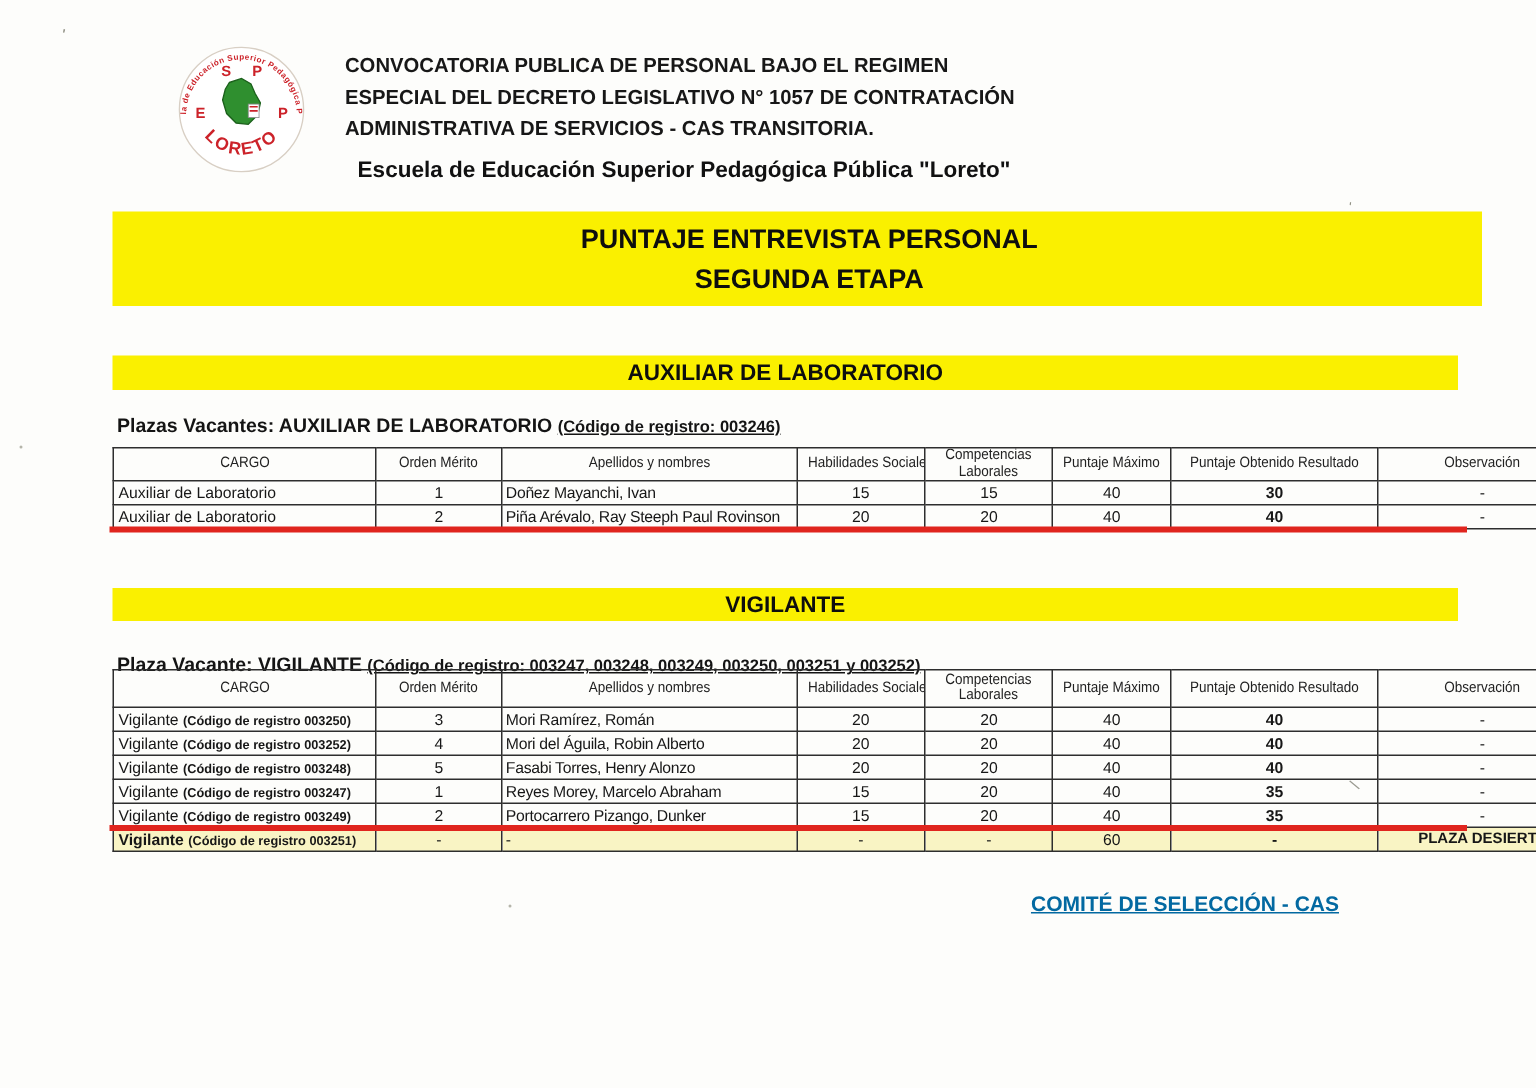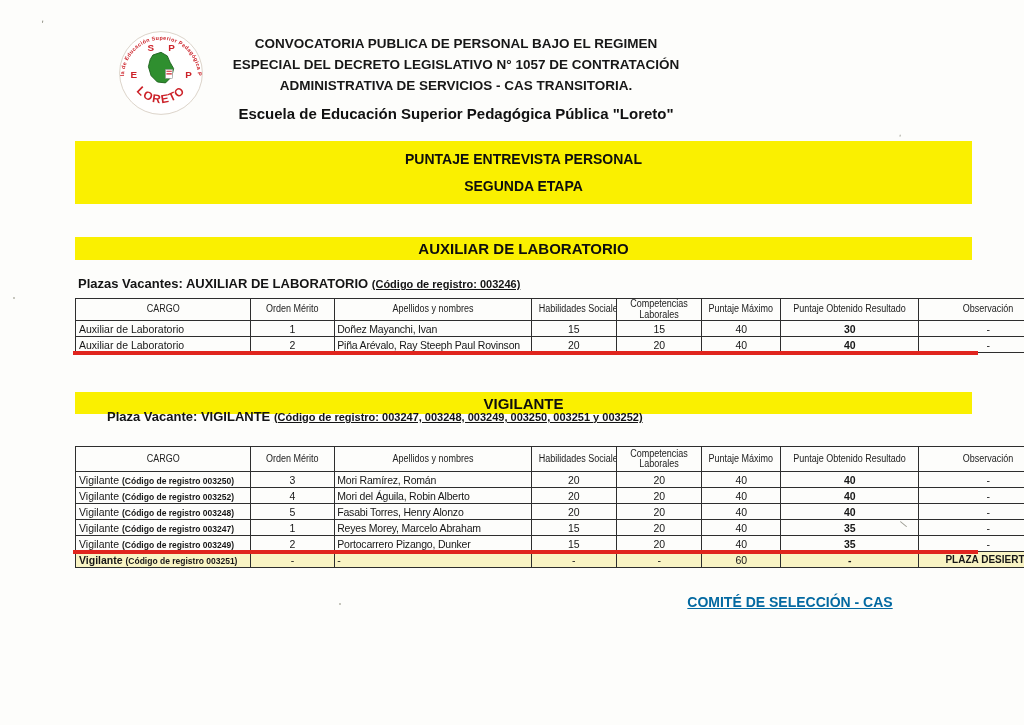--- a/index.html
+++ b/index.html
@@ -9,41 +9,41 @@
     background:#fdfdfb;
     font-family:"Liberation Sans",sans-serif;
     color:#1b1b1b;
     overflow:hidden;
     margin:0 auto;
   }
   
   .logo{position:absolute;left:116px;top:27px;width:90px;height:92px;}
   .header-block{
     position:absolute;left:230px;top:33px;width:452px;
-    text-align:center;font-weight:bold;font-size:13.5px;line-height:21px;color:#171717;
+    text-align:left;font-weight:bold;font-size:13.5px;line-height:21px;color:#171717;
   }
   .school-line{
     position:absolute;left:180px;top:105px;width:552px;
     text-align:center;font-weight:bold;font-size:15px;color:#111;
   }
   
   .band{
     position:absolute;left:75px;width:897px;
     background:var(--yellow,#FAF000);
     display:flex;flex-direction:column;justify-content:center;align-items:center;
     color:#0e0e0e;font-weight:bold;
   }
-  .band-main{top:141px;height:63px;font-size:14px;line-height:27px;}
+  .band-main{top:141px;height:63px;font-size:18px;line-height:27px;padding-left:16px;}
   .band-aux{top:237px;height:23px;font-size:15px;}
   .band-vig{top:392px;height:22px;font-size:15px;}
   
   .caption{position:absolute;left:78px;font-weight:bold;font-size:13px;color:#141414;white-space:nowrap;}
   .caption .detail{font-size:11px;text-decoration:underline;}
   .caption-1{top:276px;}
-  .caption-2{top:409px;margin-left:29px;}
+  .caption-2{top:435px;}
   
   .sec-table{
     position:absolute;left:75px;width:983px;
     border-collapse:collapse;table-layout:fixed;
     background:transparent;
   }
   .table-1{top:298px;}
   .table-2{top:446px;}
   .sec-table th,.sec-table td{
     border:1px solid #2e2e2e;

